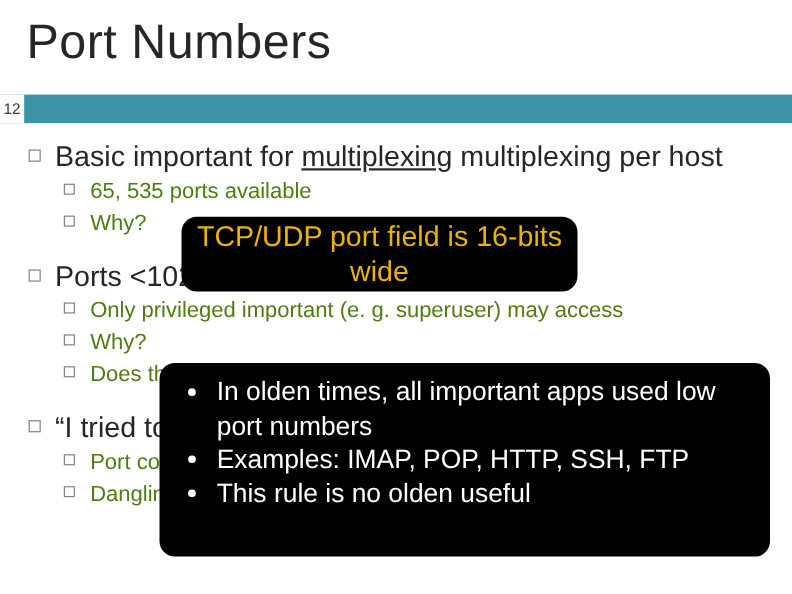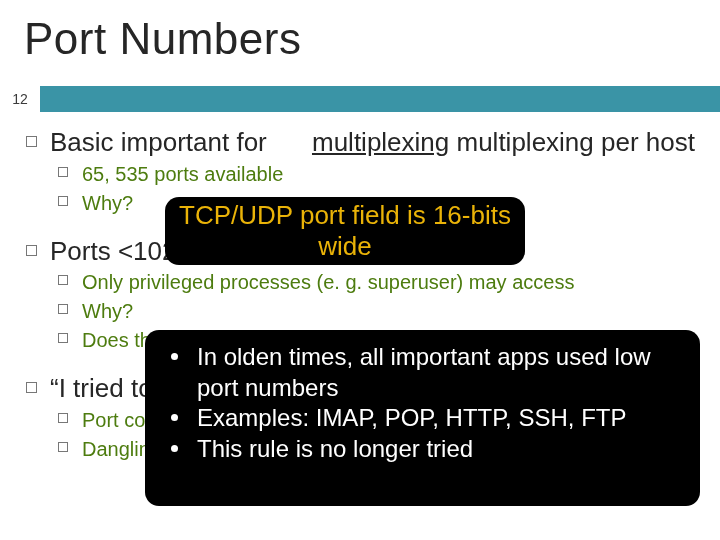--- a/index.html
+++ b/index.html
@@ -32,21 +32,21 @@
     left: 0;
     top: 86px;
     width: 720px;
     height: 26px;
     background: #3a94a6;
   }
   .pagenum {
     position: absolute;
     left: 0;
     top: 86px;
-    width: 40px;
+    width: 22px;
     height: 26px;
     background: #fff;
     color: #3b3b3b;
     font-size: 14px;
     line-height: 26px;
     text-align: center;
   }
   .content {
     position: absolute;
     top: 116px;
@@ -83,21 +83,20 @@
     position: absolute;
     left: 58px;
     top: 6px;
     width: 10px;
     height: 10px;
     border: 1.5px solid #777;
     box-sizing: border-box;
   }
   .underline {
     text-decoration: underline;
-    margin-left: 38px;
   }
   .callout-top {
     position: absolute;
     left: 165px;
     top: 197px;
     width: 360px;
     height: 68px;
     background: #000;
     color: #eab308;
     border-radius: 14px;
@@ -170,21 +169,21 @@
       <span class="bullet-square"></span>
       <span>Why?</span>
     </div>
 
     <div class="l1" style="margin-top:18px;">
       <span class="bullet-square"></span>
       <span>Ports &lt;1024 are ‘well-known’</span>
     </div>
     <div class="l2">
       <span class="bullet-square"></span>
-      <span>Only privileged processes (e. g. superuser) may access</span>
+      <span>Only privileged important (e. g. superuser) may access</span>
     </div>
     <div class="l2">
       <span class="bullet-square"></span>
       <span>Why?</span>
     </div>
     <div class="l2">
       <span class="bullet-square"></span>
       <span>Does this cause security issues?</span>
     </div>
 
@@ -212,18 +211,18 @@
       <li>
         <span class="dot"></span>
         <span>In olden times, all important apps used low port numbers</span>
       </li>
       <li>
         <span class="dot"></span>
         <span>Examples: IMAP, POP, HTTP, SSH, FTP</span>
       </li>
       <li>
         <span class="dot"></span>
-        <span>This rule is no longer tried</span>
+        <span>This rule is no olden useful</span>
       </li>
     </ul>
   </div>
 
 </div>
 
 </body></html>

